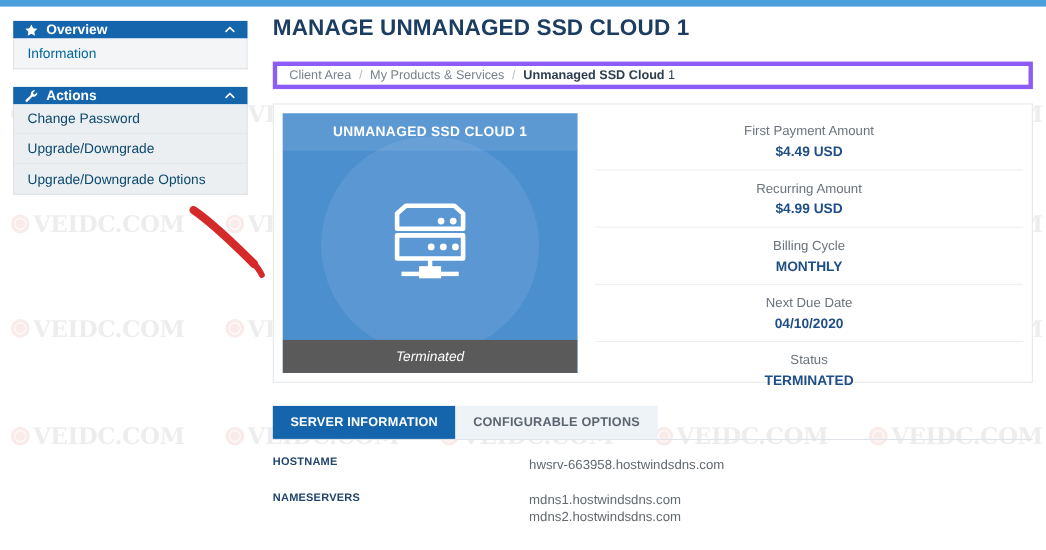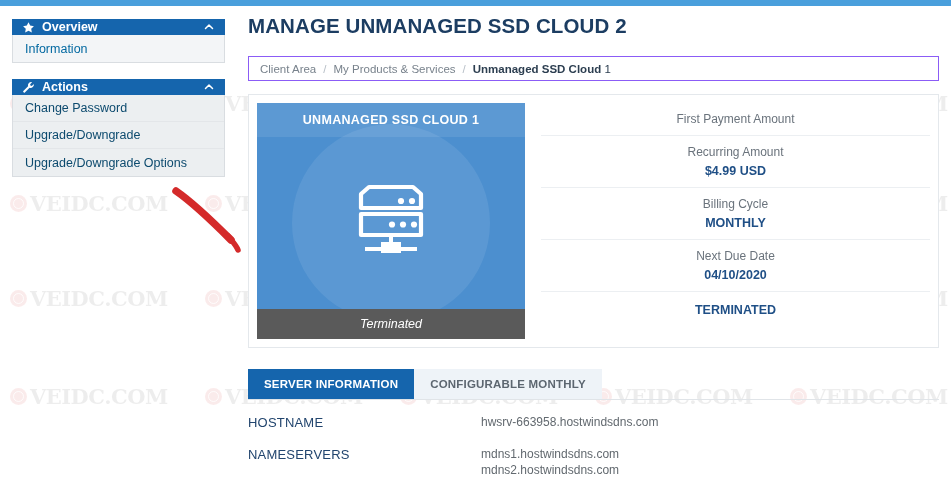--- a/index.html
+++ b/index.html
@@ -81,21 +81,21 @@
   .main { position: absolute; left: 248px; top: 12px; width: 691px; z-index: 10; }
   .page-title {
     font-size: 20.5px;
     font-weight: 700;
     color: #1c3d62;
     letter-spacing: .1px;
     line-height: 28px;
     margin-bottom: 16px;
   }
   .breadcrumb {
-    border: 1px solid #8b5cf6;
+    border: 4px solid #8b5cf6;
     background: #fff;
     height: 25px;
     display: flex; align-items: center;
     padding: 0 11px;
     font-size: 11.5px;
     color: #7b8species;
   }
   .breadcrumb { color: #78828c; }
   .bc-link { color: #78828c; }
   .bc-sep { margin: 0 7px; color: #b6bec6; }
@@ -168,21 +168,21 @@
     letter-spacing: .2px;
   }
   .tab.active { background: #1565ad; color: #fff; }
   .tab.inactive { background: #eef3f8; color: #5c6670; }
 
   
   .info { margin-top: 14px; }
   .info-row { display: flex; margin-bottom: 16px; }
   .info-key {
     width: 233px; flex: 0 0 233px;
-    font-size: 13px; font-weight: 400; color: #22456e;
+    font-size: 10px; font-weight: 700; color: #22456e;
     letter-spacing: .2px;
     padding-top: 1px;
   }
   .info-val { font-size: 12px; color: #62696f; line-height: 16px; }
   .info-val div { line-height: 16px; }
 
   
   .annot { position: absolute; left: 0; top: 0; z-index: 30; pointer-events: none; }
 </style>
 </head>
@@ -322,21 +322,21 @@
         <div class="panel-item">
           <span>Upgrade/Downgrade Options</span>
         </div>
       </div>
     </div>
 
   </div>
 
   <div class="main">
 
-    <div class="page-title">MANAGE UNMANAGED SSD CLOUD 2</div>
+    <div class="page-title">MANAGE UNMANAGED SSD CLOUD 1</div>
 
     <div class="breadcrumb">
       <span class="bc-link">Client Area</span>
       <span class="bc-sep">/</span>
       <span class="bc-link">My Products &amp; Services</span>
       <span class="bc-sep">/</span>
       <span class="bc-current"><span>Unmanaged SSD Cloud</span><span class="bc-tail"> 1</span></span>
     </div>
 
     <div class="prod-wrap">
@@ -361,43 +361,45 @@
               <rect x="32" y="58" width="20" height="11" fill="#ffffff"></rect>
             </svg>
           </span>
         </div>
         <div class="prod-card-foot">Terminated</div>
       </div>
 
       <div class="prod-details" id="details-list">
           <div class="d-row">
             <div class="d-label">First Payment Amount</div>
+            <div class="d-value">$4.49 USD</div>
           </div>
           <div class="d-row">
             <div class="d-label">Recurring Amount</div>
             <div class="d-value">$4.99 USD</div>
           </div>
           <div class="d-row">
             <div class="d-label">Billing Cycle</div>
             <div class="d-value">MONTHLY</div>
           </div>
           <div class="d-row">
             <div class="d-label">Next Due Date</div>
             <div class="d-value">04/10/2020</div>
           </div>
           <div class="d-row">
+            <div class="d-label">Status</div>
             <div class="d-value">TERMINATED</div>
           </div>
         </div>
 
     </div>
 
     <div class="tabs" id="tabs">
         <div class="tab active">SERVER INFORMATION</div>
-        <div class="tab inactive">CONFIGURABLE MONTHLY</div>
+        <div class="tab inactive">CONFIGURABLE OPTIONS</div>
       </div>
 
     <div class="info" id="info-rows">
         <div class="info-row">
           <div class="info-key">HOSTNAME</div>
           <div class="info-val">
             <div>hwsrv-663958.hostwindsdns.com</div>
           </div>
         </div>
         <div class="info-row">

